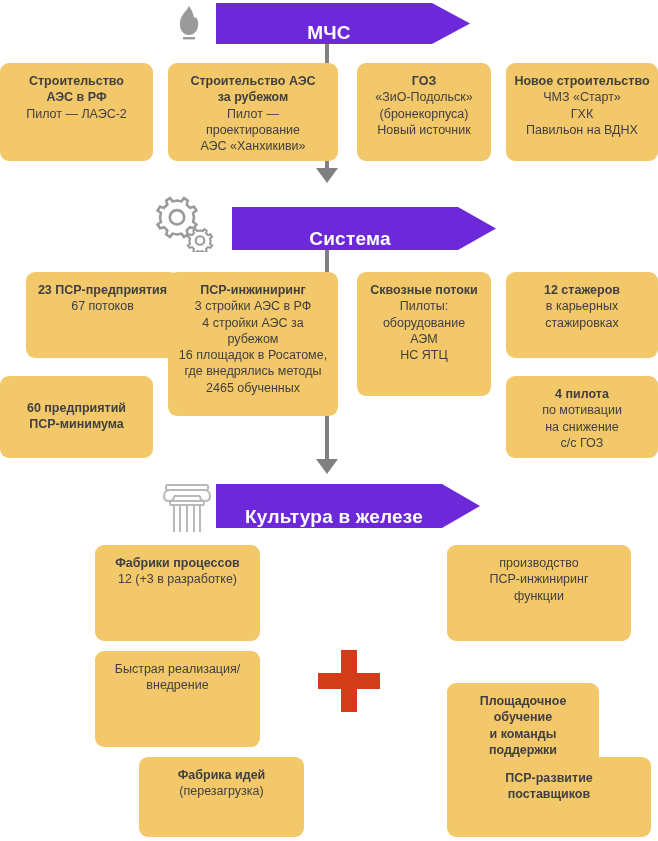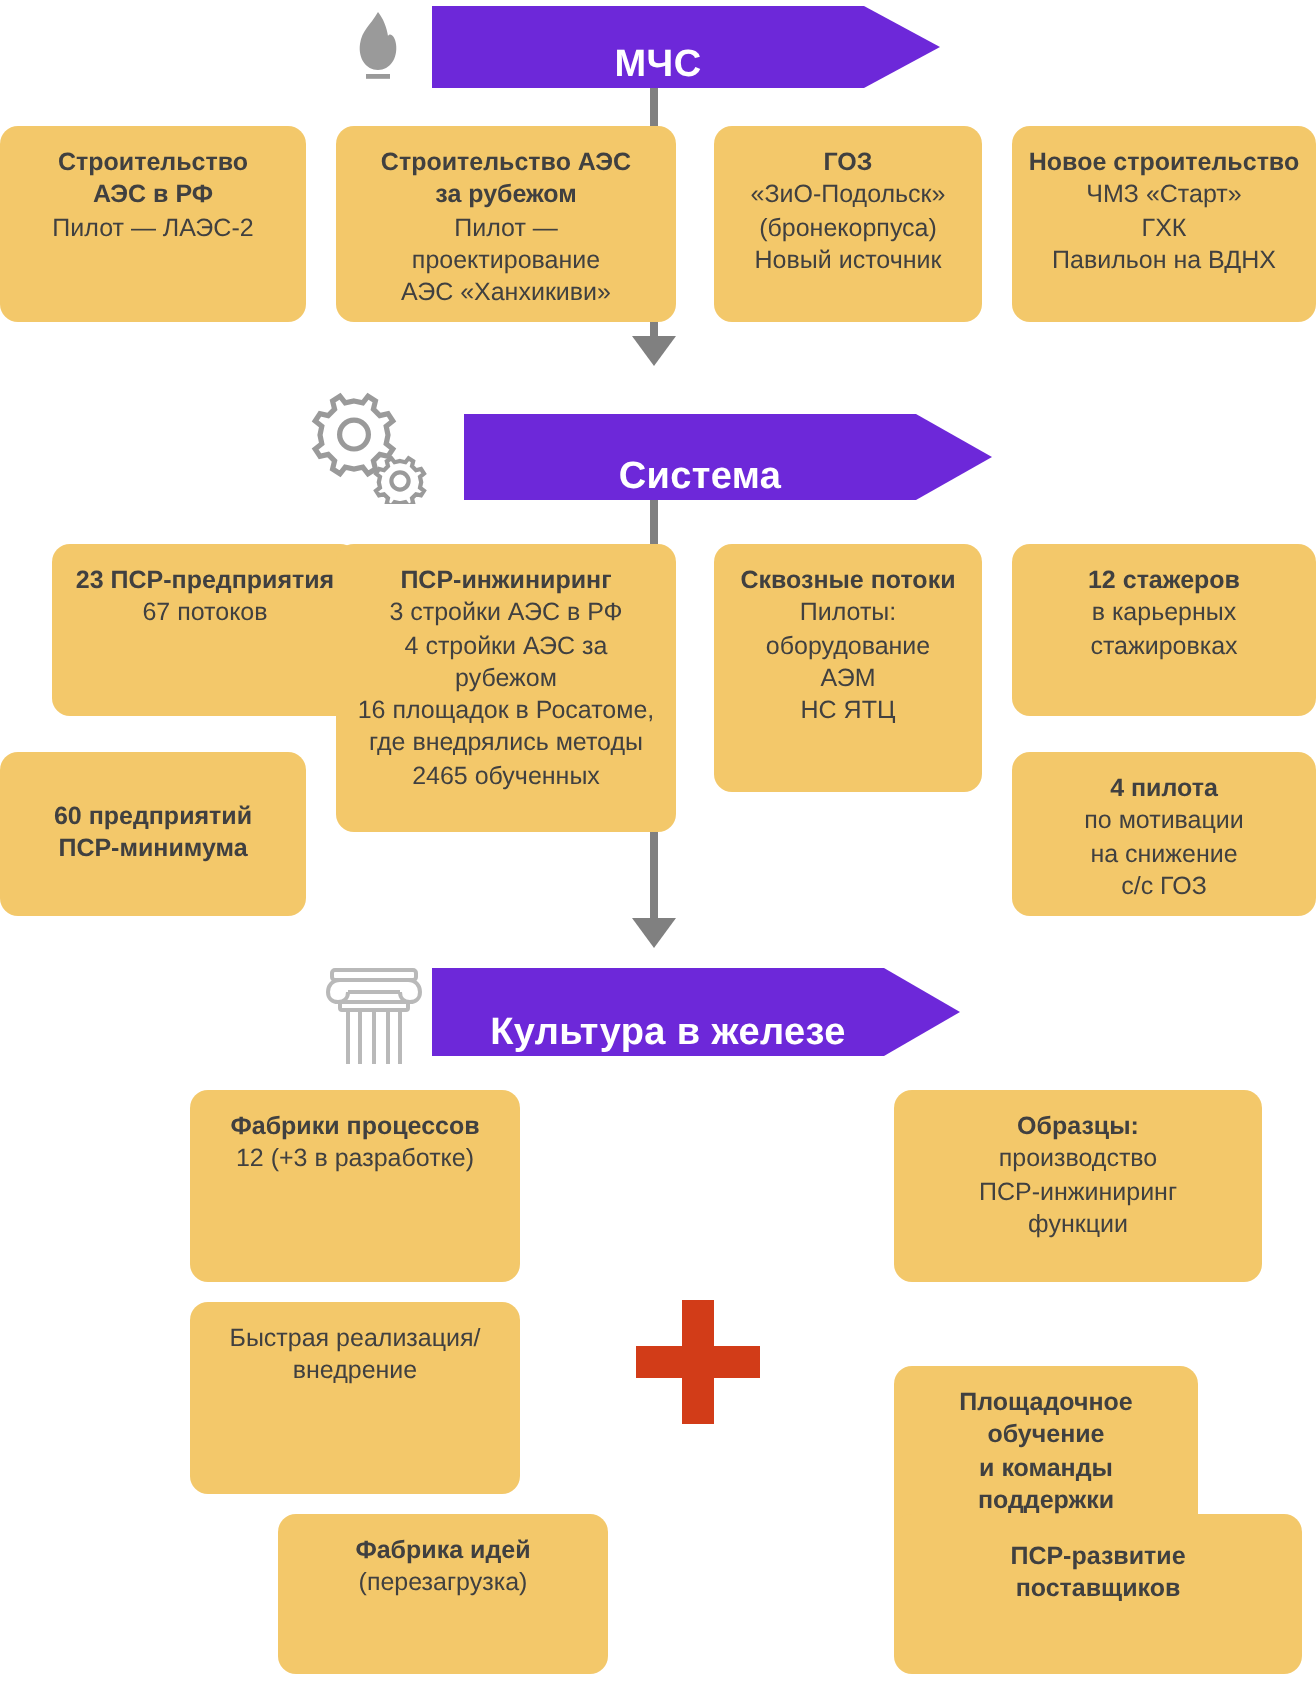--- a/index.html
+++ b/index.html
@@ -192,21 +192,20 @@
     <span class="t">Фабрика идей</span>
     <span class="l">(перезагрузка)</span>
   </div>
 
   <div class="plus" style="left:318px;top:650px;width:62px;height:62px;">
     <div class="bar" style="left:23px;top:0px;width:16px;height:62px;"></div>
     <div class="bar" style="left:0px;top:23px;width:62px;height:16px;"></div>
   </div>
 
   <div class="card" style="left:447px;top:545px;width:184px;height:96px;">
-    <span class="t">Образцы:</span>
     <span class="l">производство</span>
     <span class="l">ПСР-инжиниринг</span>
     <span class="l">функции</span>
   </div>
 
   <div class="card" style="left:447px;top:683px;width:152px;height:96px;">
     <span class="t">Площадочное обучение</span>
     <span class="t">и команды поддержки</span>
     <span class="t">изменений</span>
   </div>

